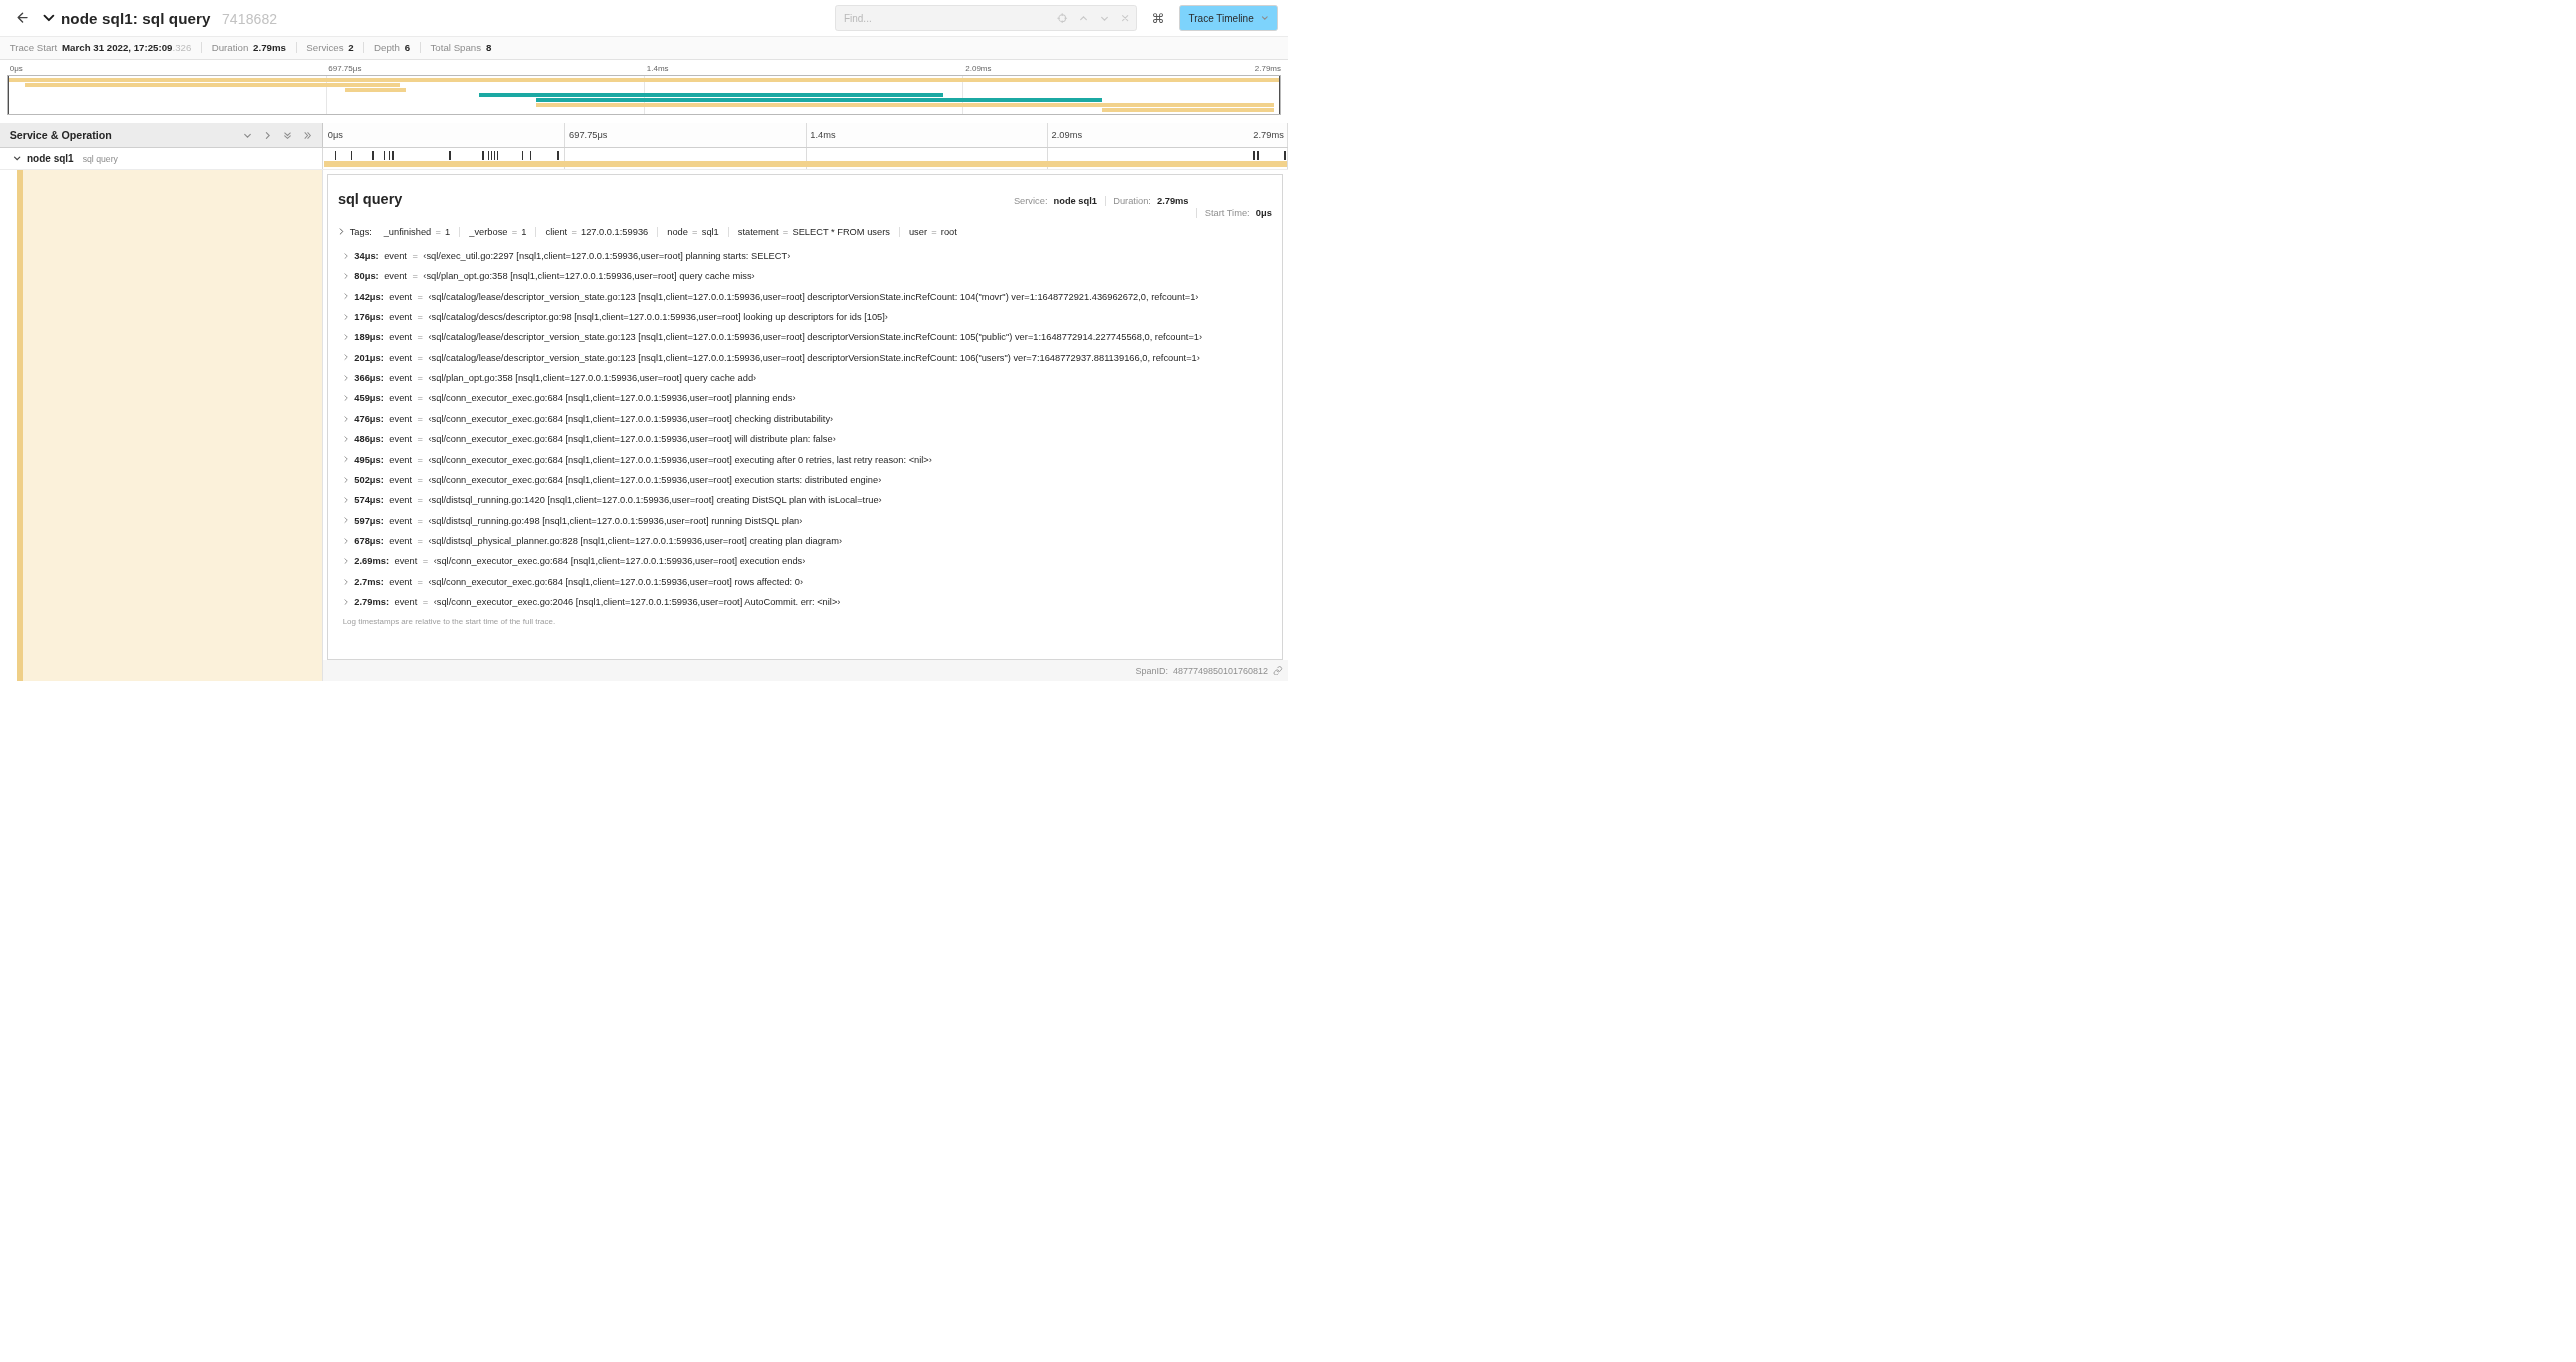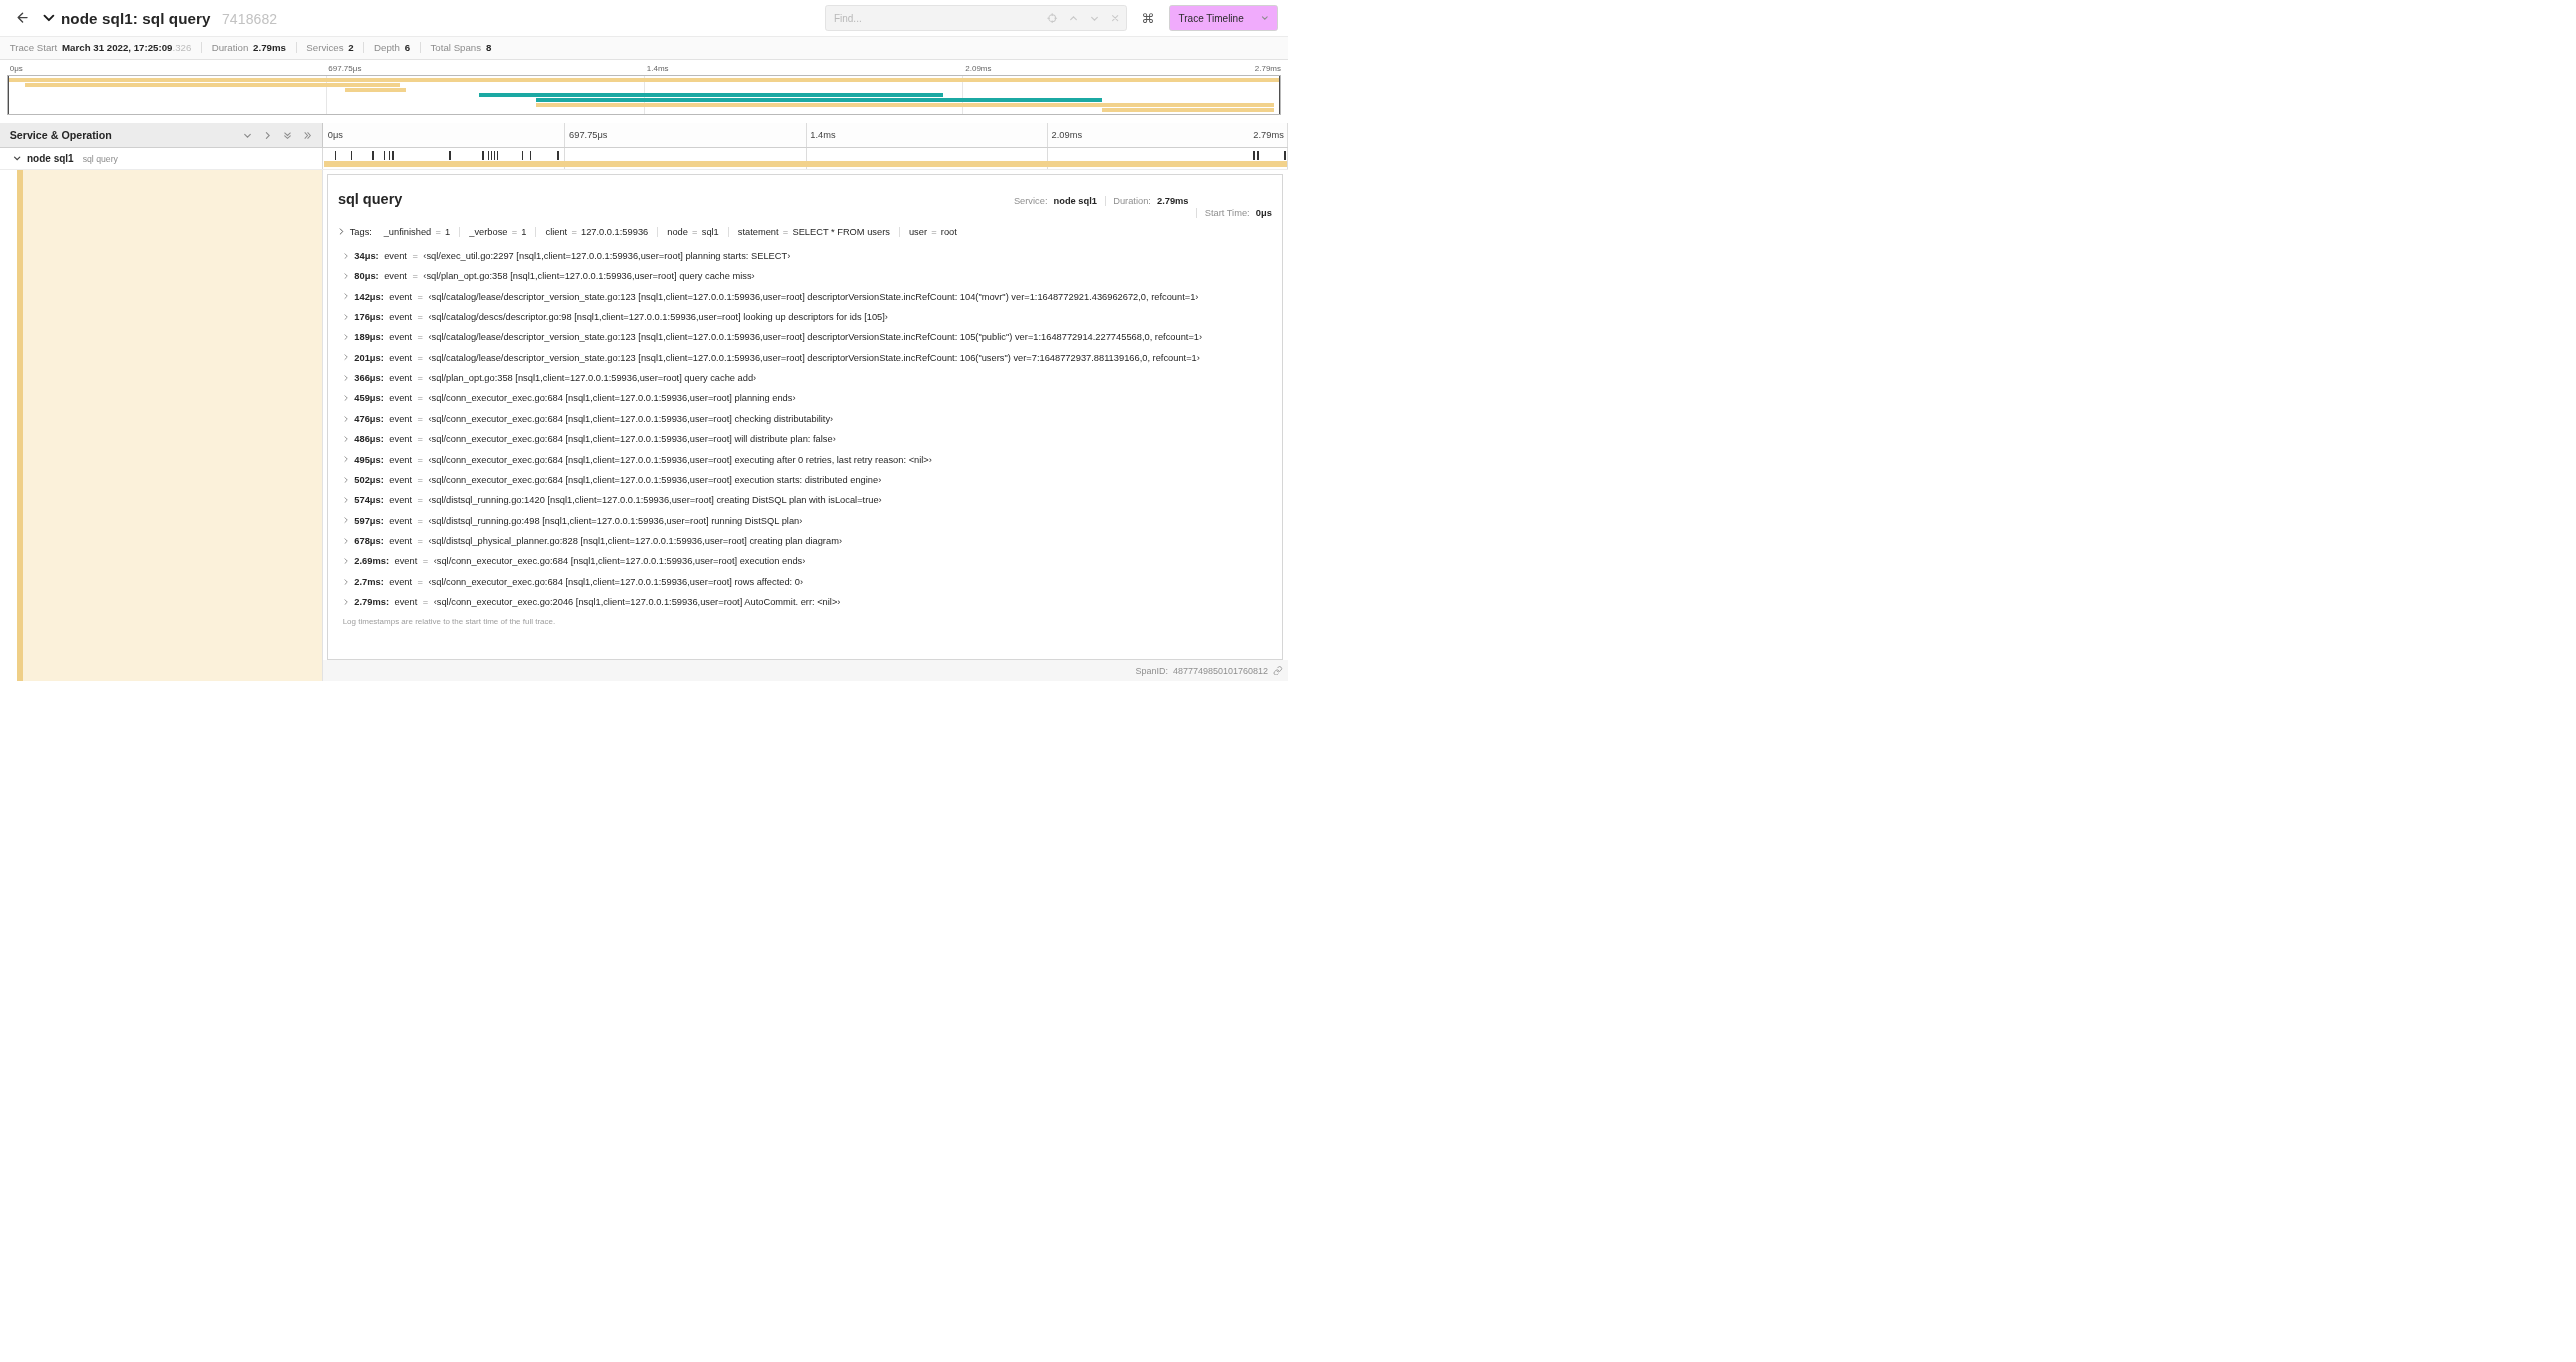--- a/index.html
+++ b/index.html
@@ -17,21 +17,21 @@
   .title-chevron { margin: 0 0 0 8.3px; color: #1b1b1b; }
   .page-title { font-size: 15.2px; font-weight: 700; margin-left: 6.2px; letter-spacing: 0.1px; white-space: nowrap; }
   .trace-id { color: #c2c2c2; font-weight: 400; font-size: 14px; margin-left: 7px; }
   .topbar-right { margin-left: auto; display: flex; align-items: center; gap: 8.3px; }
   .find-group { display: flex; align-items: stretch; height: 26px; background: #f3f3f3; border: 0.7px solid #e3e3e3; border-radius: 2.8px; padding-left: 8.3px; }
   .find-input { border: none; background: transparent; outline: none; font-size: 10px; width: 208px; color: #333; font-family: inherit; }
   .find-input::placeholder { color: #b9b9b9; }
   .find-icons { display: flex; align-items: center; }
   .find-icons .icon-btn { width: 21px; height: 100%; color: #c9c9c9; }
   .cmd-btn { width: 25px; height: 25px; font-size: 13px; color: #595959; font-family: "DejaVu Sans", sans-serif; }
-  .view-btn { height: 26px; border: 0.7px solid #d2d2d2; border-radius: 2.8px; background: #f0abfc; display: flex; align-items: center; gap: 17px; padding: 0 9px; font-size: 10px; color: #2b2b2b; cursor: pointer; font-family: inherit; }
+  .view-btn { height: 26px; border: 0.7px solid #d2d2d2; border-radius: 2.8px; background: #7dd3fc; display: flex; align-items: center; gap: 7px; padding: 0 9px; font-size: 10px; color: #2b2b2b; cursor: pointer; font-family: inherit; }
   .view-btn .caret { color: #8c8c8c; }
 
   
   .summary-bar { display: flex; align-items: center; height: 23.5px; background: #fafafa; border-top: 0.7px solid #ebebeb; border-bottom: 0.7px solid #e2e2e2; padding: 0 9.7px; font-size: 9.7px; flex: 0 0 auto; text-align: center; }
   .sum-item { display: flex; align-items: center; padding: 0 9.7px; white-space: nowrap; }
   .sum-item:first-of-type { padding-left: 0; }
   .sum-item + .sum-item { border-left: 0.7px solid #ddd; }
   .sum-label { color: #8c8c8c; margin-right: 4.8px; }
   .sum-value { font-weight: 700; color: #262626; }
   .sum-dim { color: #bdbdbd; }

